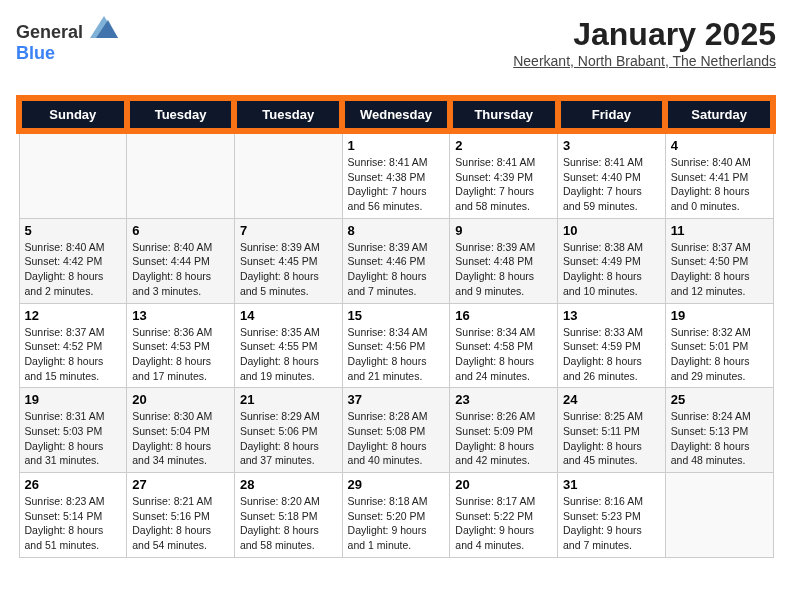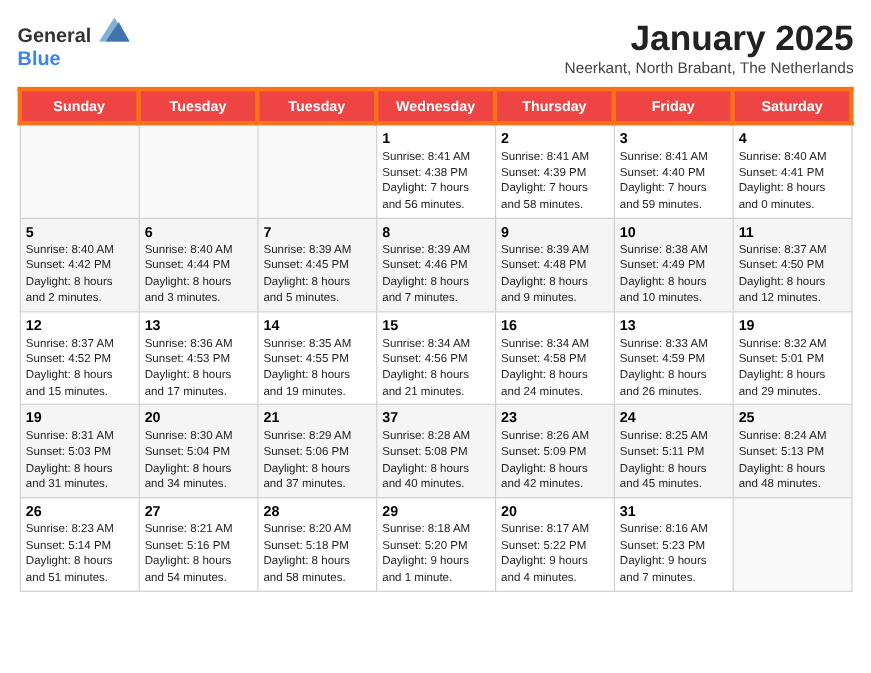--- a/index.html
+++ b/index.html
@@ -7,21 +7,21 @@
       font-family: Arial, sans-serif;
       background: #fff;
       width: 792px;
       min-height: 612px;
       padding: 16px;
     }
     .header-area {
       display: flex;
       justify-content: space-between;
       align-items: flex-start;
-      margin-bottom: 10px;
+      margin-bottom: 26px;
     }
     .logo {
       display: flex;
       align-items: center;
     }
     .logo-text-general {
       font-size: 18px;
       font-weight: bold;
       color: #333;
     }
@@ -39,34 +39,35 @@
       text-align: right;
     }
     .main-title {
       font-size: 32px;
       font-weight: bold;
       color: #222;
     }
     .subtitle {
       font-size: 14px;
       color: #444;
+      text-decoration: underline;
     }
     table {
       width: 100%;
       border-collapse: collapse;
       font-size: 11px;
     }
     thead tr th {
-      background-color: #ef4444;
+      background-color: #0f172a;
       color: #fff;
       text-align: center;
       padding: 6px 4px;
       font-size: 13px;
       font-weight: bold;
-      border: 4px solid #f97316;
+      border: 6px solid #f97316;
     }
     tbody tr td {
       border: 1px solid #ccc;
       vertical-align: top;
       padding: 4px 5px;
       height: 80px;
       background: #fff;
     }
     tbody tr:nth-child(even) td {
       background: #f5f5f5;

